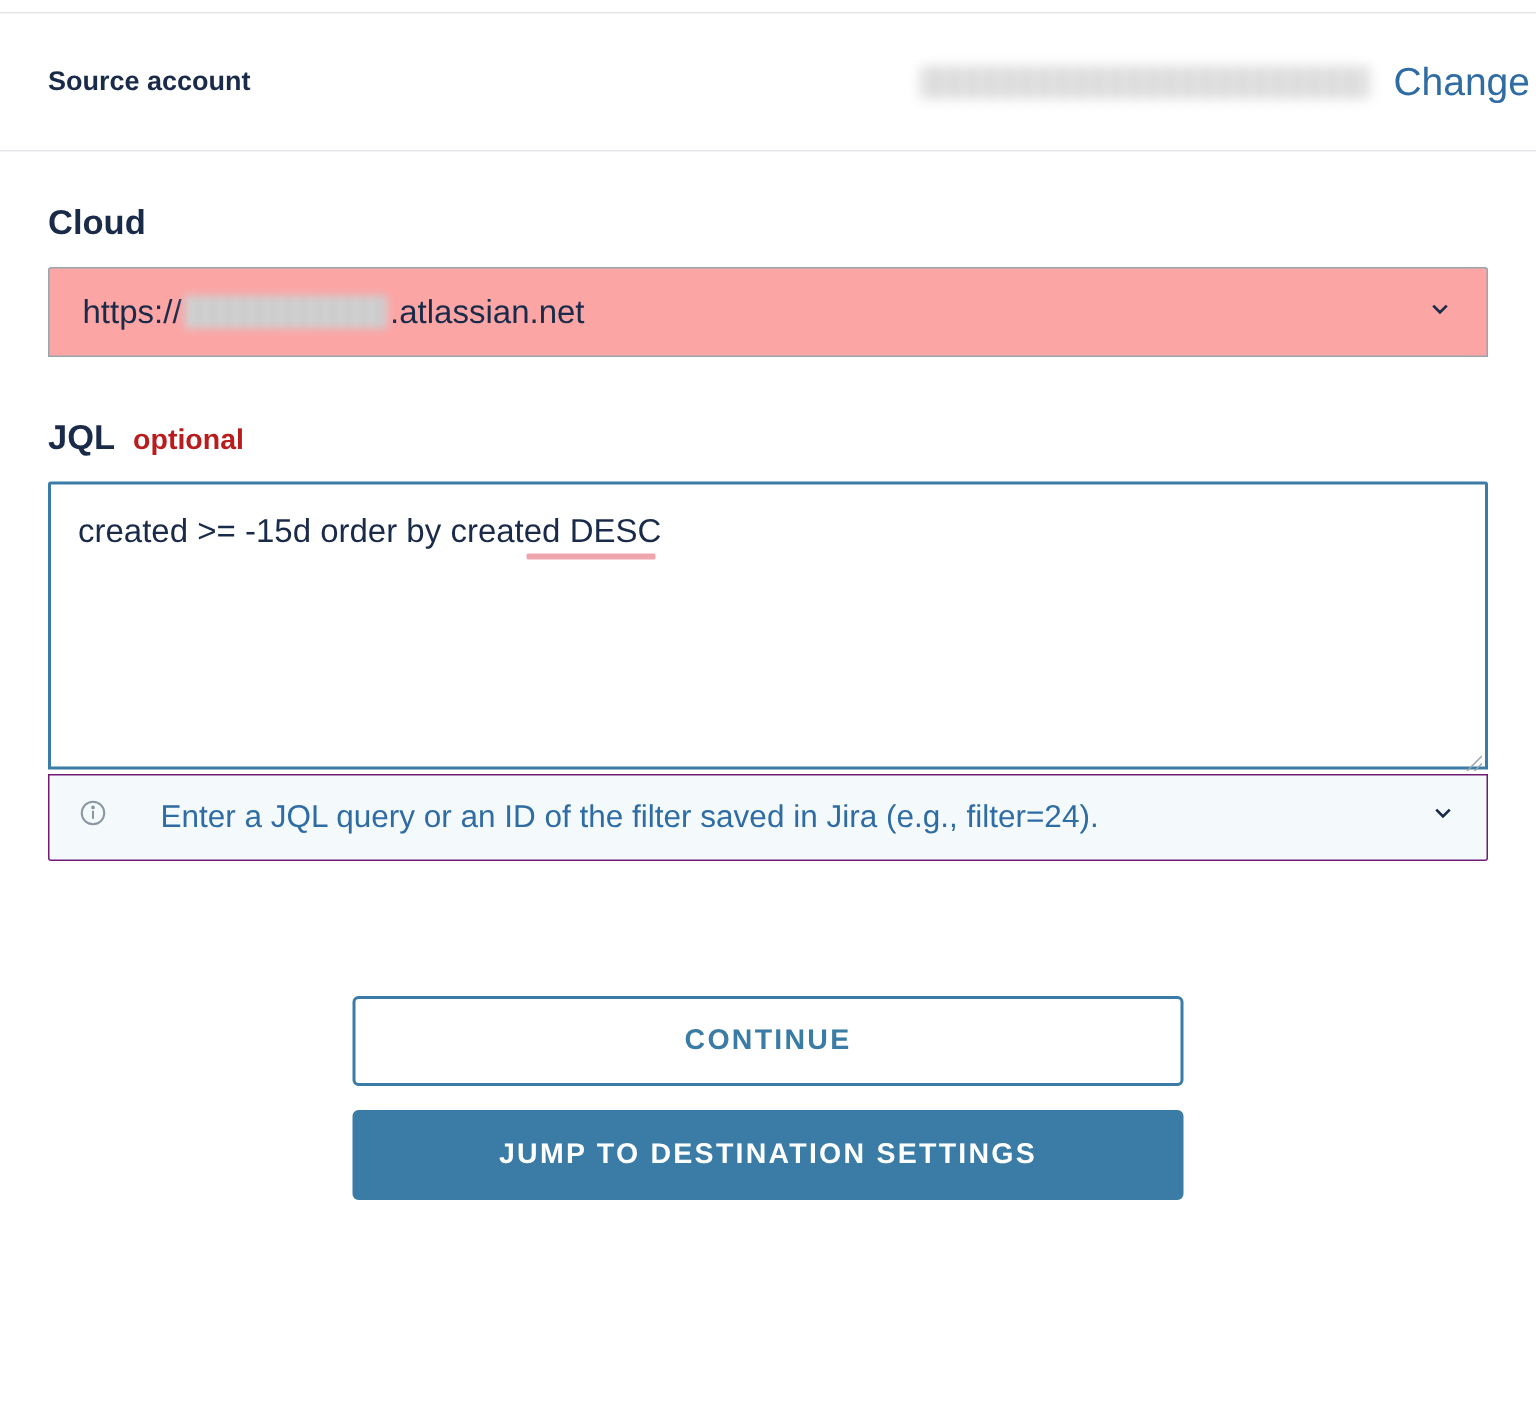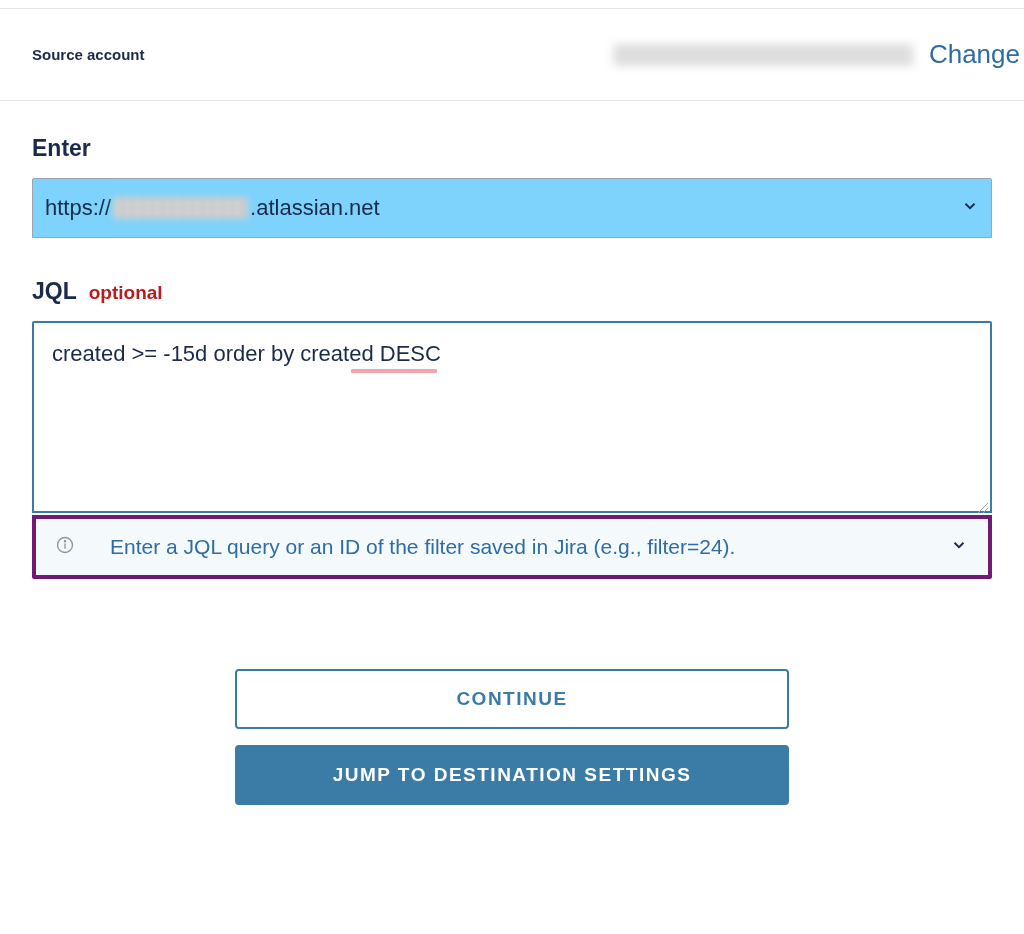--- a/index.html
+++ b/index.html
@@ -20,21 +20,21 @@
       margin-top: 8px;
     }
     .header-section {
       display: flex;
       align-items: center;
       justify-content: space-between;
       padding: 30px 0 30px 32px;
       border-bottom: 1px solid #e5e7eb;
     }
     .header-title {
-      font-size: 15px;
+      font-size: 18px;
       font-weight: 700;
       color: #1a2b4a;
     }
     .header-right {
       display: flex;
       align-items: center;
       gap: 16px;
     }
     .account-redacted {
       width: 300px;
@@ -74,25 +74,25 @@
       font-weight: 700;
       text-align: center;
     }
     .select-box {
       width: 100%;
       border: 1px solid #9ba5af;
       border-radius: 2px 2px 0 0;
       display: flex;
       align-items: flex-start;
       justify-content: space-between;
-      padding: 16px 12px;
+      padding: 16px 22px;
       font-size: 22px;
       color: #1a2b4a;
       cursor: pointer;
-      background: #7dd3fc;
+      background: #fca5a5;
     }
     .site-text {
       display: flex;
       align-items: center;
     }
     .site-redacted {
       width: 135px;
       height: 22px;
       background: repeating-linear-gradient(
         90deg,
@@ -165,21 +165,21 @@
     .underline-mark {
       position: absolute;
       top: 48px;
       left: 319px;
       width: 86px;
       height: 4px;
       background: #f0a6ae;
       border-radius: 1px;
     }
     .info-box-jql {
-      border: 4px solid #701a75;
+      border: 1px solid #701a75;
       margin-top: -2px;
       gap: 36px;
     }
     .button-area {
       display: flex;
       flex-direction: column;
       align-items: center;
       gap: 16px;
       margin-top: 90px;
     }
@@ -216,21 +216,21 @@
   <div class="header-title">Source account</div>
   <div class="header-right">
     <div class="account-redacted"></div>
     <a class="change-link">Change</a>
   </div>
 </div>
 
 <div class="content">
 
   <div class="field-label-row">
-    <span class="field-label">Enter</span>
+    <span class="field-label">Cloud</span>
   </div>
 
   <div class="select-box">
     <span class="site-text">
       <span>https://</span>
       <span class="site-redacted"></span>
       <span>.atlassian.net</span>
     </span>
     <span>
       <svg class="chevron" viewBox="0 0 24 24" fill="none" stroke="#1a2b4a" stroke-width="2.5">

